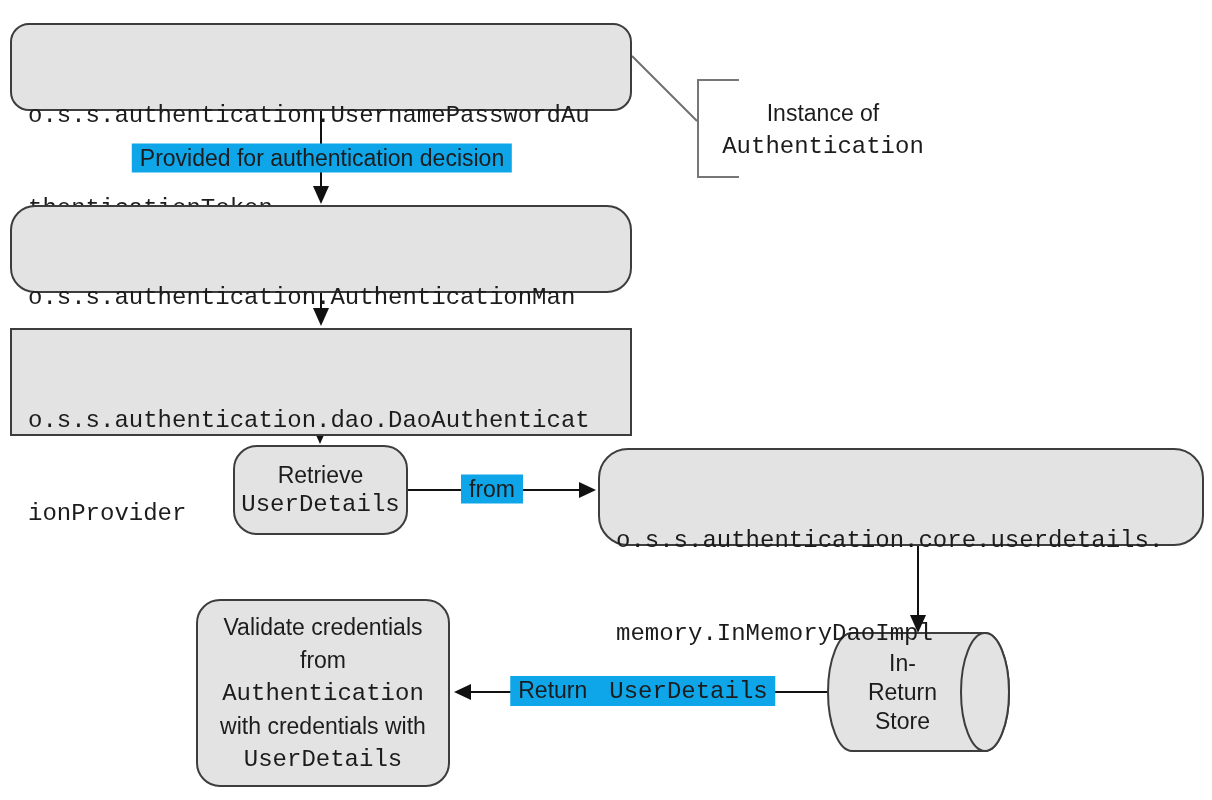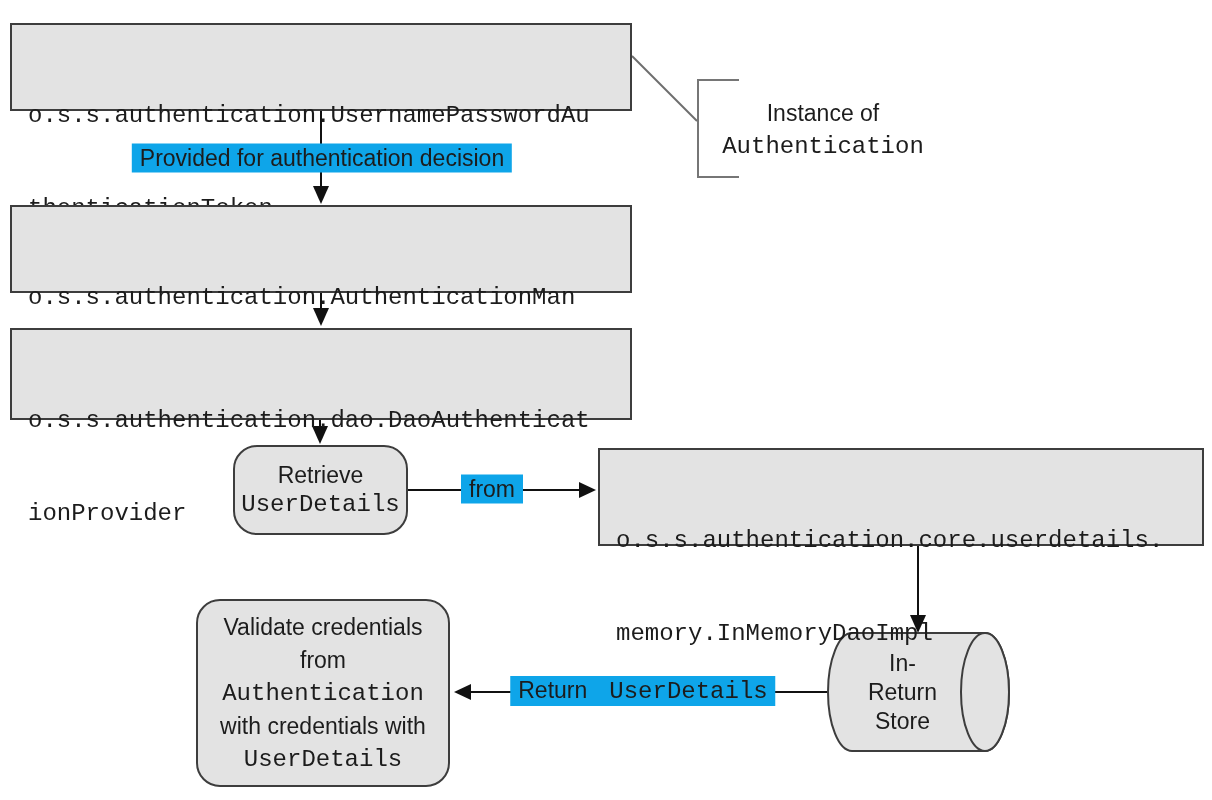--- a/index.html
+++ b/index.html
@@ -67,41 +67,41 @@
     <line x1="632" y1="56" x2="697" y2="121" stroke="#6e6e6e" stroke-width="2"></line>
 
     <polyline points="739,80 698,80 698,177 739,177" fill="none" stroke="#767676" stroke-width="2"></polyline>
 
     <g>
       <path d="M852 633 H985 A24 59 0 0 1 985 751 H852 A24 59 0 0 1 852 633 Z" fill="#e3e3e3" stroke="#3d3d3d" stroke-width="2"></path>
       <ellipse cx="985" cy="692" rx="24" ry="59" fill="#e3e3e3" stroke="#3d3d3d" stroke-width="2"></ellipse>
     </g>
   </svg>
 
-  <div class="node mono-block" style="left:10px; top:23px; width:622px; height:88px;">
+  <div class="node mono-block" style="left:10px; top:23px; width:622px; height:88px;border-radius:19px;">
     <div>o.s.s.authentication.UsernamePasswordAu</div>
     <div>thenticationToken</div>
   </div>
 
-  <div class="node mono-block" style="left:10px; top:205px; width:622px; height:88px;">
+  <div class="node mono-block" style="left:10px; top:205px; width:622px; height:88px;border-radius:25px;">
     <div>o.s.s.authentication.AuthenticationMan</div>
     <div>ager</div>
   </div>
 
-  <div class="node mono-block" style="left:10px; top:328px; width:622px; height:92px;">
+  <div class="node mono-block" style="left:10px; top:328px; width:622px; height:108px;">
     <div>o.s.s.authentication.dao.DaoAuthenticat</div>
     <div>ionProvider</div>
   </div>
 
   <div class="node centered" style="left:233px; top:445px; width:175px; height:90px;">
     <div class="sans" style="line-height:30px;">Retrieve</div>
     <div class="mono" style="line-height:30px;">UserDetails</div>
   </div>
 
-  <div class="node mono-block" style="left:598px; top:448px; width:606px; height:98px; ">
+  <div class="node mono-block" style="left:598px; top:448px; width:606px; height:98px; border-radius:30px;">
     <div>o.s.s.authentication.core.userdetails.</div>
     <div>memory.InMemoryDaoImpl</div>
   </div>
 
   <div class="node centered" style="left:196px; top:599px; width:254px; height:188px;">
     <div class="sans vline">Validate credentials</div>
     <div class="sans vline">from</div>
     <div class="mono vline">Authentication</div>
     <div class="sans vline">with credentials with</div>
     <div class="mono vline">UserDetails</div>

